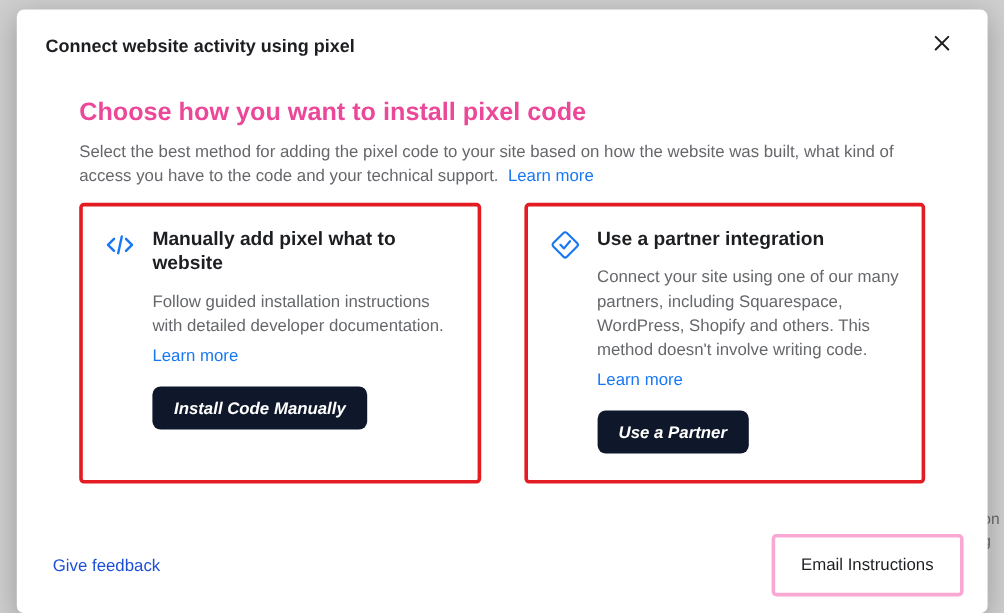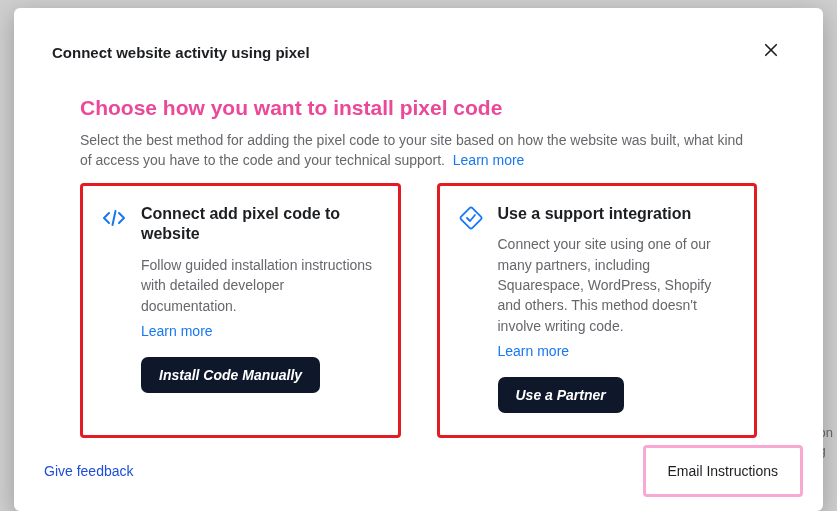--- a/index.html
+++ b/index.html
@@ -13,21 +13,21 @@
     }
     .modal {
       position: absolute;
       top: 8px;
       left: 14px;
       right: 14px;
       bottom: 0;
       background: #fff;
       border-radius: 6px;
       box-shadow: 0 6px 24px rgba(0,0,0,0.25);
-      padding: 18px;
+      padding: 4px;
     }
     .modal-header {
       display: flex;
       align-items: center;
       justify-content: space-between;
       padding: 12px 20px 10px 20px;
     }
     .modal-title {
       font-size: 15px;
       font-weight: 700;
@@ -187,38 +187,38 @@
 
       <div class="card">
         <div class="card-icon">
           <svg viewBox="0 0 24 24" fill="none" stroke="#1877f2" stroke-width="2" stroke-linecap="round" stroke-linejoin="round">
             <polyline points="7 7 2 12 7 17"></polyline>
             <polyline points="17 7 22 12 17 17"></polyline>
             <line x1="13.5" y1="5" x2="10.5" y2="19"></line>
           </svg>
         </div>
         <div class="card-body">
-          <div class="card-title">Connect add pixel code to website</div>
+          <div class="card-title">Manually add pixel what to website</div>
           <div class="card-desc">Follow guided installation instructions with detailed developer documentation.</div>
           <div class="card-link">Learn more</div>
           <div>
             <button class="primary-btn">Install Code Manually</button>
           </div>
         </div>
       </div>
 
       <div class="card">
         <div class="card-icon">
           <svg viewBox="0 0 24 24" fill="none" stroke="#1877f2" stroke-width="1.8" stroke-linecap="round" stroke-linejoin="round">
             <rect x="4" y="4" width="16" height="16" rx="2" transform="rotate(45 12 12)"></rect>
             <path d="M8 12 L11 15 L16 9"></path>
           </svg>
         </div>
         <div class="card-body">
-          <div class="card-title">Use a support integration</div>
+          <div class="card-title">Use a partner integration</div>
           <div class="card-desc">Connect your site using one of our many partners, including Squarespace, WordPress, Shopify and others. This method doesn't involve writing code.</div>
           <div class="card-link">Learn more</div>
           <div>
             <button class="primary-btn">Use a Partner</button>
           </div>
         </div>
       </div>
 
     </div>
   </div>

